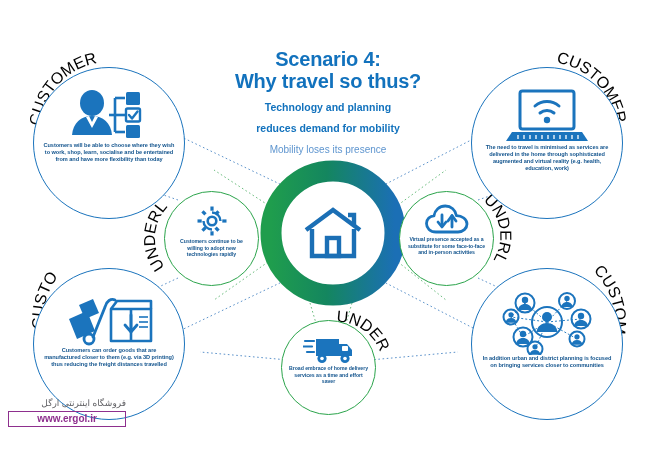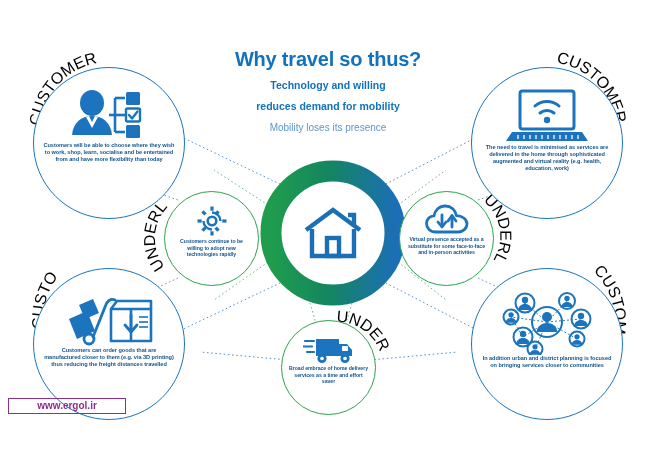--- a/index.html
+++ b/index.html
@@ -159,22 +159,23 @@
     </text>
     <text class="green-t">
       <textPath href="#arcR" startOffset="2%"><tspan>UNDERLYING BEHAVIOURS</tspan></textPath>
     </text>
     <text class="green-t">
       <textPath href="#arcB" startOffset="2%"><tspan>UNDERLYING BEHAVIOURS</tspan></textPath>
     </text>
   </svg>
 
   <div class="title-block">
+    <div class="title-main">Scenario 4:</div>
     <div class="title-main">Why travel so thus?</div>
-    <div class="title-sub">Technology and willing</div>
+    <div class="title-sub">Technology and planning</div>
     <div class="title-sub" style="margin-top:8px">reduces demand for mobility</div>
     <div class="title-tag">Mobility loses its presence</div>
   </div>
 
   <div class="node blue" id="node-tl">
     <div class="icon">
       <svg width="88" height="52" viewBox="0 0 88 52">
         <g fill="#1b74bd">
           <ellipse cx="27" cy="13" rx="12" ry="13"></ellipse>
           <path d="M27 26 C16 26 8 33 7 45 L47 45 C46 33 38 26 27 26 Z"></path>
@@ -364,16 +365,17 @@
         <g fill="#ffffff">
           <circle cx="19" cy="25.5" r="1.8"></circle>
           <circle cx="42" cy="25.5" r="1.8"></circle>
         </g>
       </svg>
     </div>
     <div class="caption">Broad embrace of home delivery services as a time and effort saver</div>
   </div>
 
   <div id="logo">
+    <div class="logo-fa">فروشگاه اینترنتی ارگل</div>
     <div class="logo-url">www.ergol.ir</div>
   </div>
 
 </div>
 
 </body></html>

